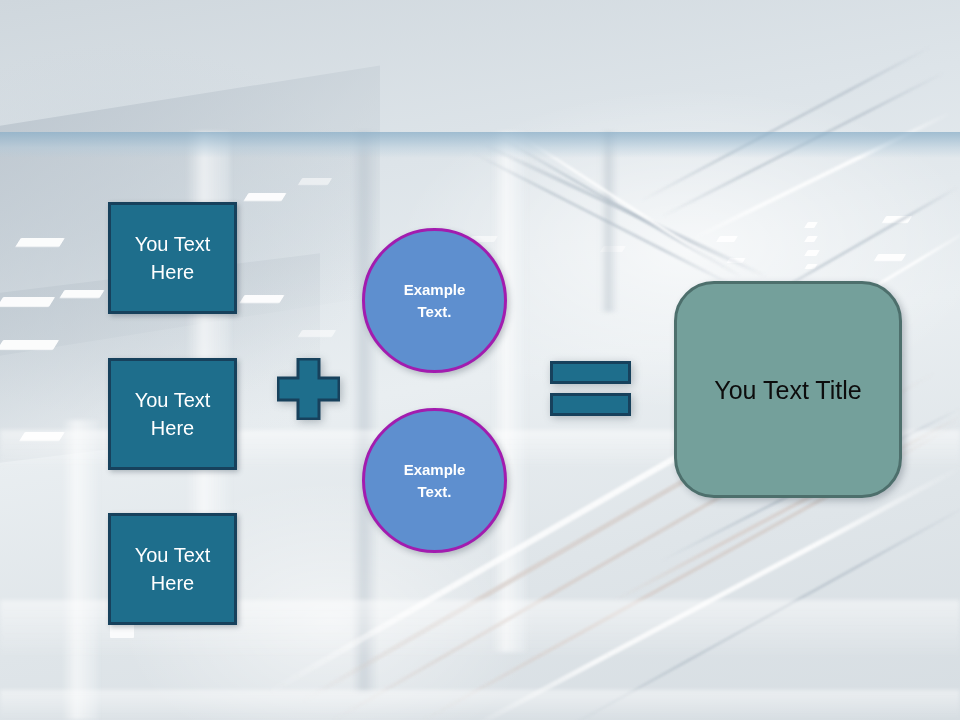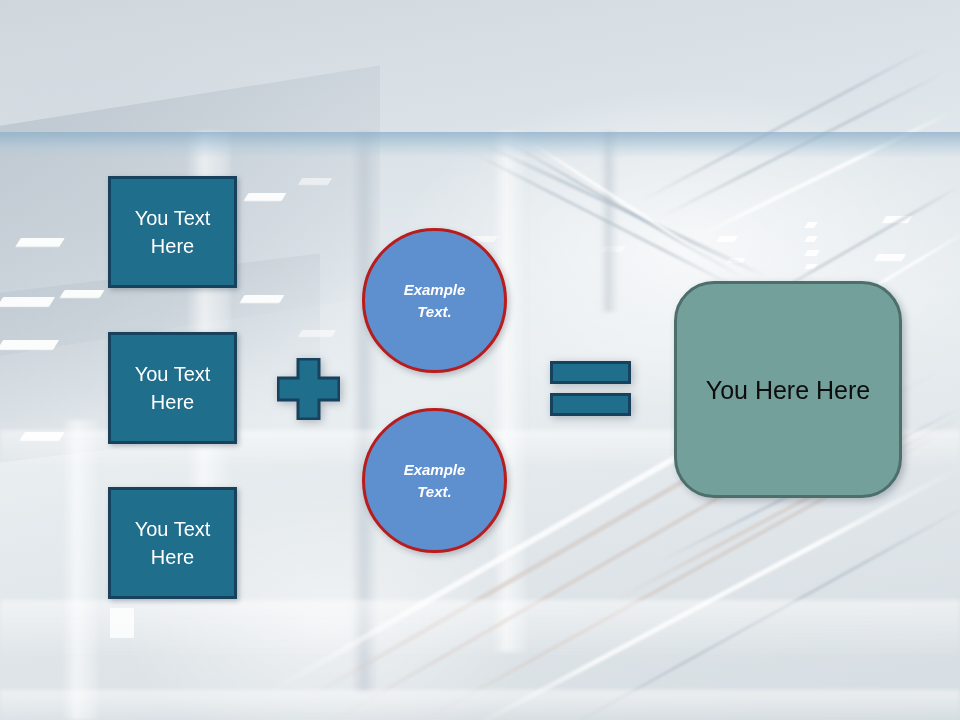--- a/index.html
+++ b/index.html
@@ -142,20 +142,21 @@
     border: 3px solid #17415c;
     box-sizing: border-box;
     display: flex;
     align-items: center;
     justify-content: center;
     color: #ffffff;
     font-size: 20px;
     line-height: 28px;
     text-align: center;
     box-shadow: 2px 2px 5px rgba(40,55,70,0.30);
+    margin-top: 26px;
   }
   #box1 { left: 108px; top: 176px; }
   #box2 { left: 108px; top: 332px; }
   #box3 { left: 108px; top: 487px; }
 
   
   .plus {
     position: absolute;
     left: 277px;
     top: 358px;
@@ -164,31 +165,30 @@
     filter: drop-shadow(2px 2px 4px rgba(40,55,70,0.30));
   }
 
   
   .circle {
     position: absolute;
     width: 145px;
     height: 145px;
     border-radius: 50%;
     background: #5e8fcf;
-    border: 3px solid #b91c1c;
+    border: 3px solid #a21caf;
     box-sizing: border-box;
     display: flex;
     flex-direction: column;
     align-items: center;
     justify-content: center;
     color: #ffffff;
     font-size: 15px;
     line-height: 22px;
     font-weight: 700;
-    font-style: italic;
     text-align: center;
     box-shadow: 2px 3px 6px rgba(40,55,70,0.28);
   }
   #circle1 { left: 362px; top: 228px; }
   #circle2 { left: 362px; top: 408px; }
 
   
   .equals {
     position: absolute;
     left: 550px;
@@ -320,16 +320,16 @@
   <div class="circle" id="circle2">
     <div><span>Example</span><br><span>Text.</span></div>
   </div>
 
   <div class="equals">
     <div class="eq-bar top"></div>
     <div class="eq-bar bottom"></div>
   </div>
 
   <div class="result-box">
-    <span>You Here Here</span>
+    <span>You Text Title</span>
   </div>
 
 </div>
 
 </body></html>

